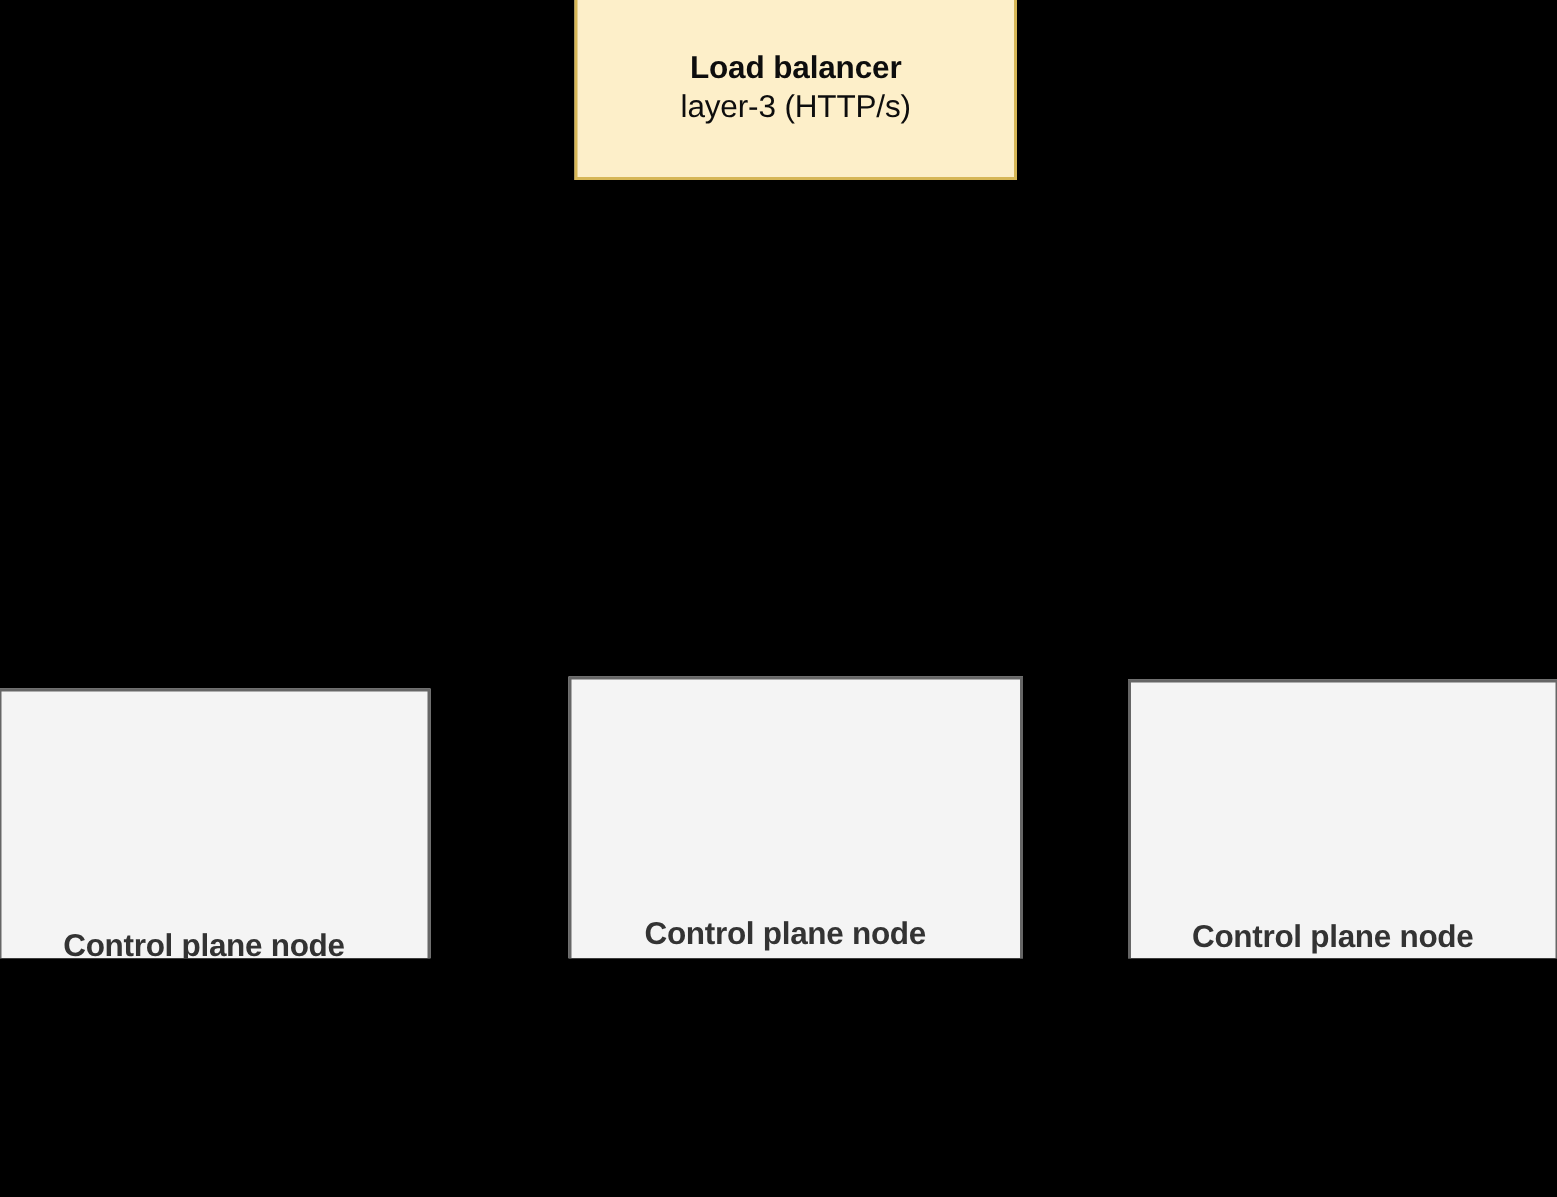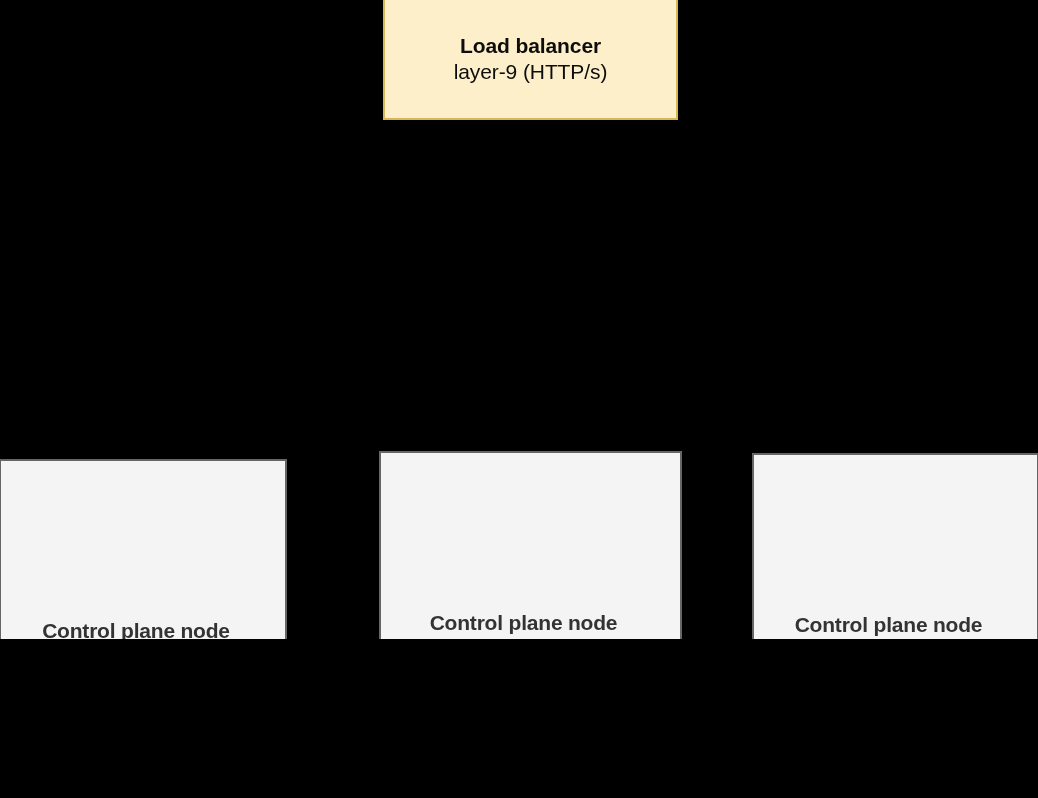--- a/index.html
+++ b/index.html
@@ -62,21 +62,21 @@
     right: 14px;
   }
 </style>
 </head>
 <body>
 
 <div id="canvas">
 
   <div class="node lb-box" style="left:383px; top:-3px; width:295px; height:123px;">
     <div class="lb-title">Load balancer</div>
-    <div class="lb-sub">layer-9 (HTTP/s)</div>
+    <div class="lb-sub">layer-3 (HTTP/s)</div>
   </div>
 
   <div class="node cp-box" style="left:-1px; top:459px; width:288px; height:337px;">
     <div class="cp-label" style="top:158px;">Control plane node</div>
   </div>
 
   <div class="node cp-box" style="left:379px; top:451px; width:303px; height:340px;">
     <div class="cp-label" style="top:158px;">Control plane node</div>
   </div>
 

